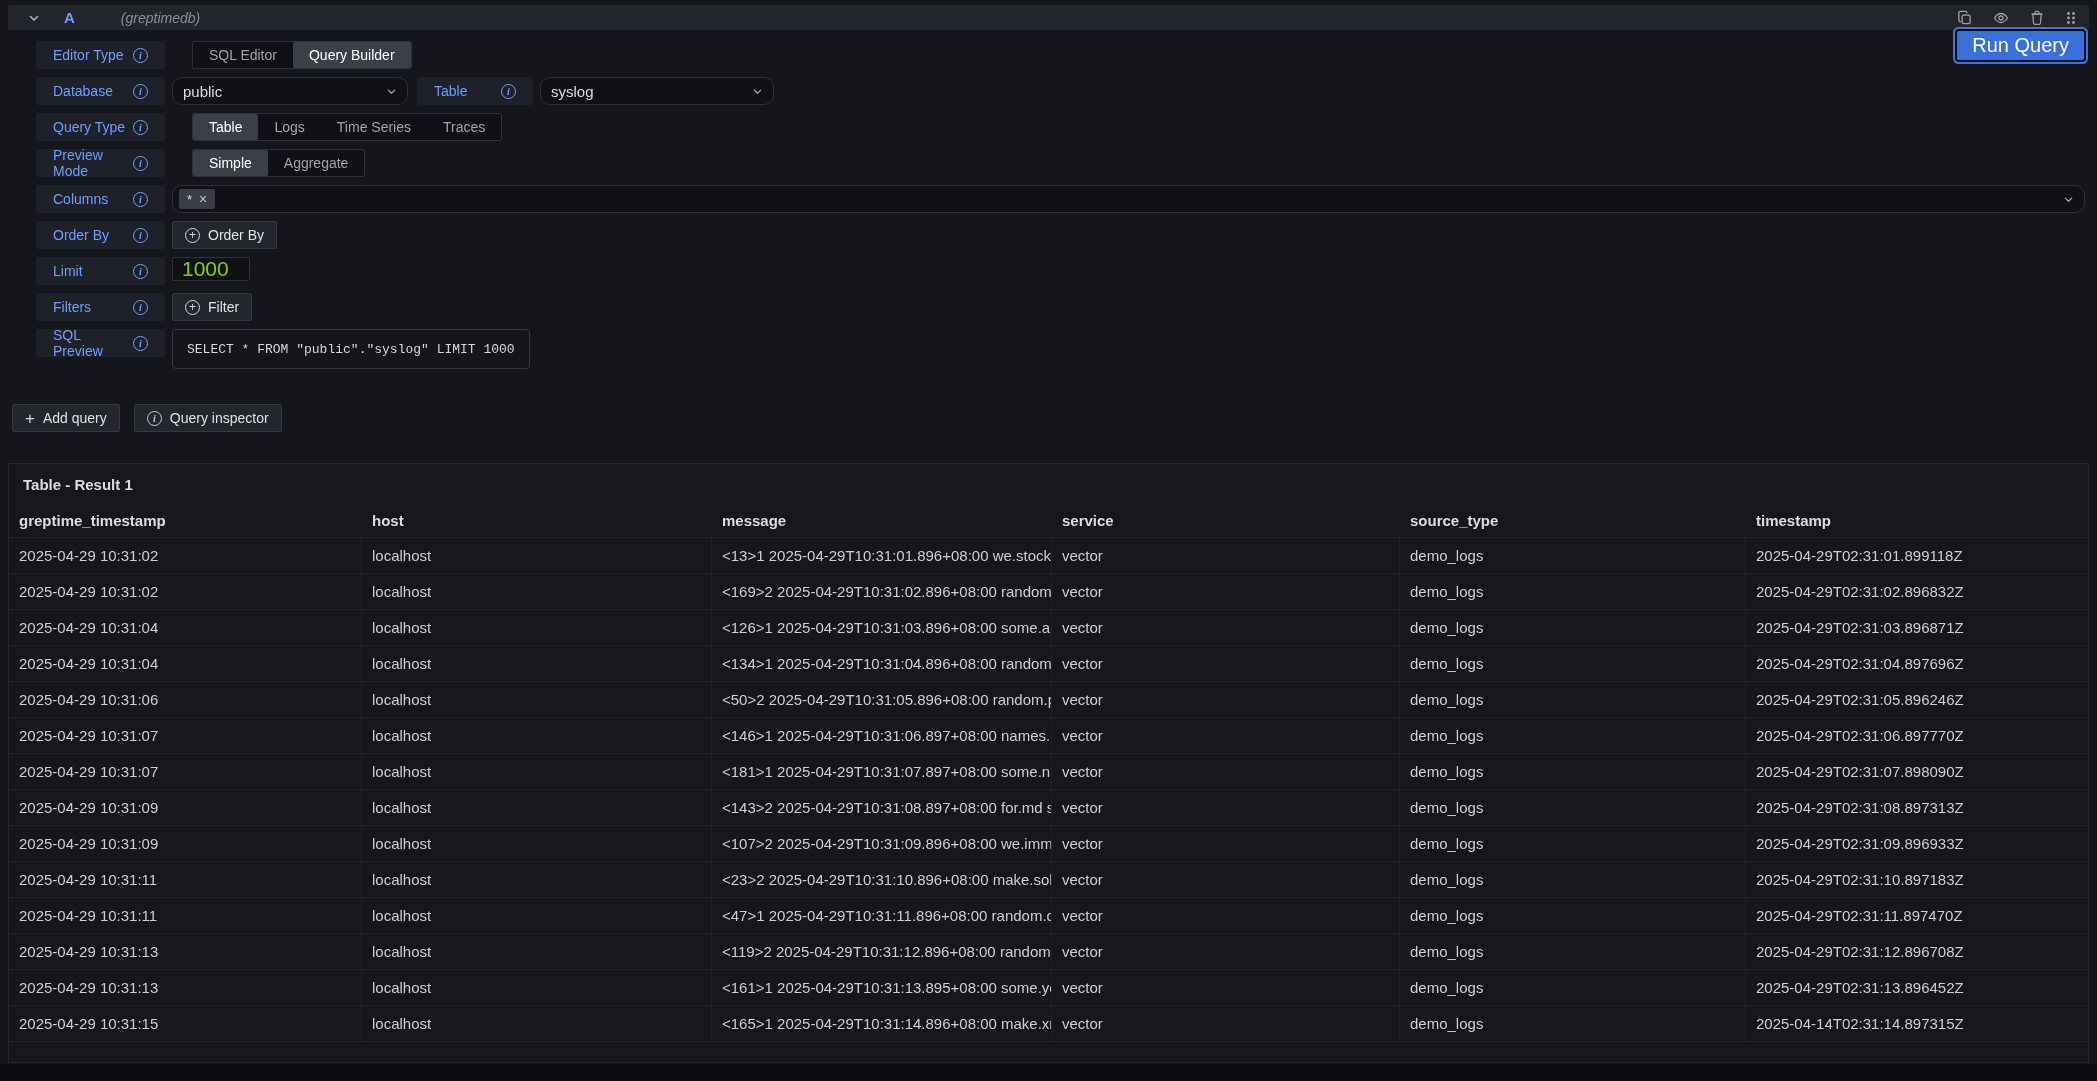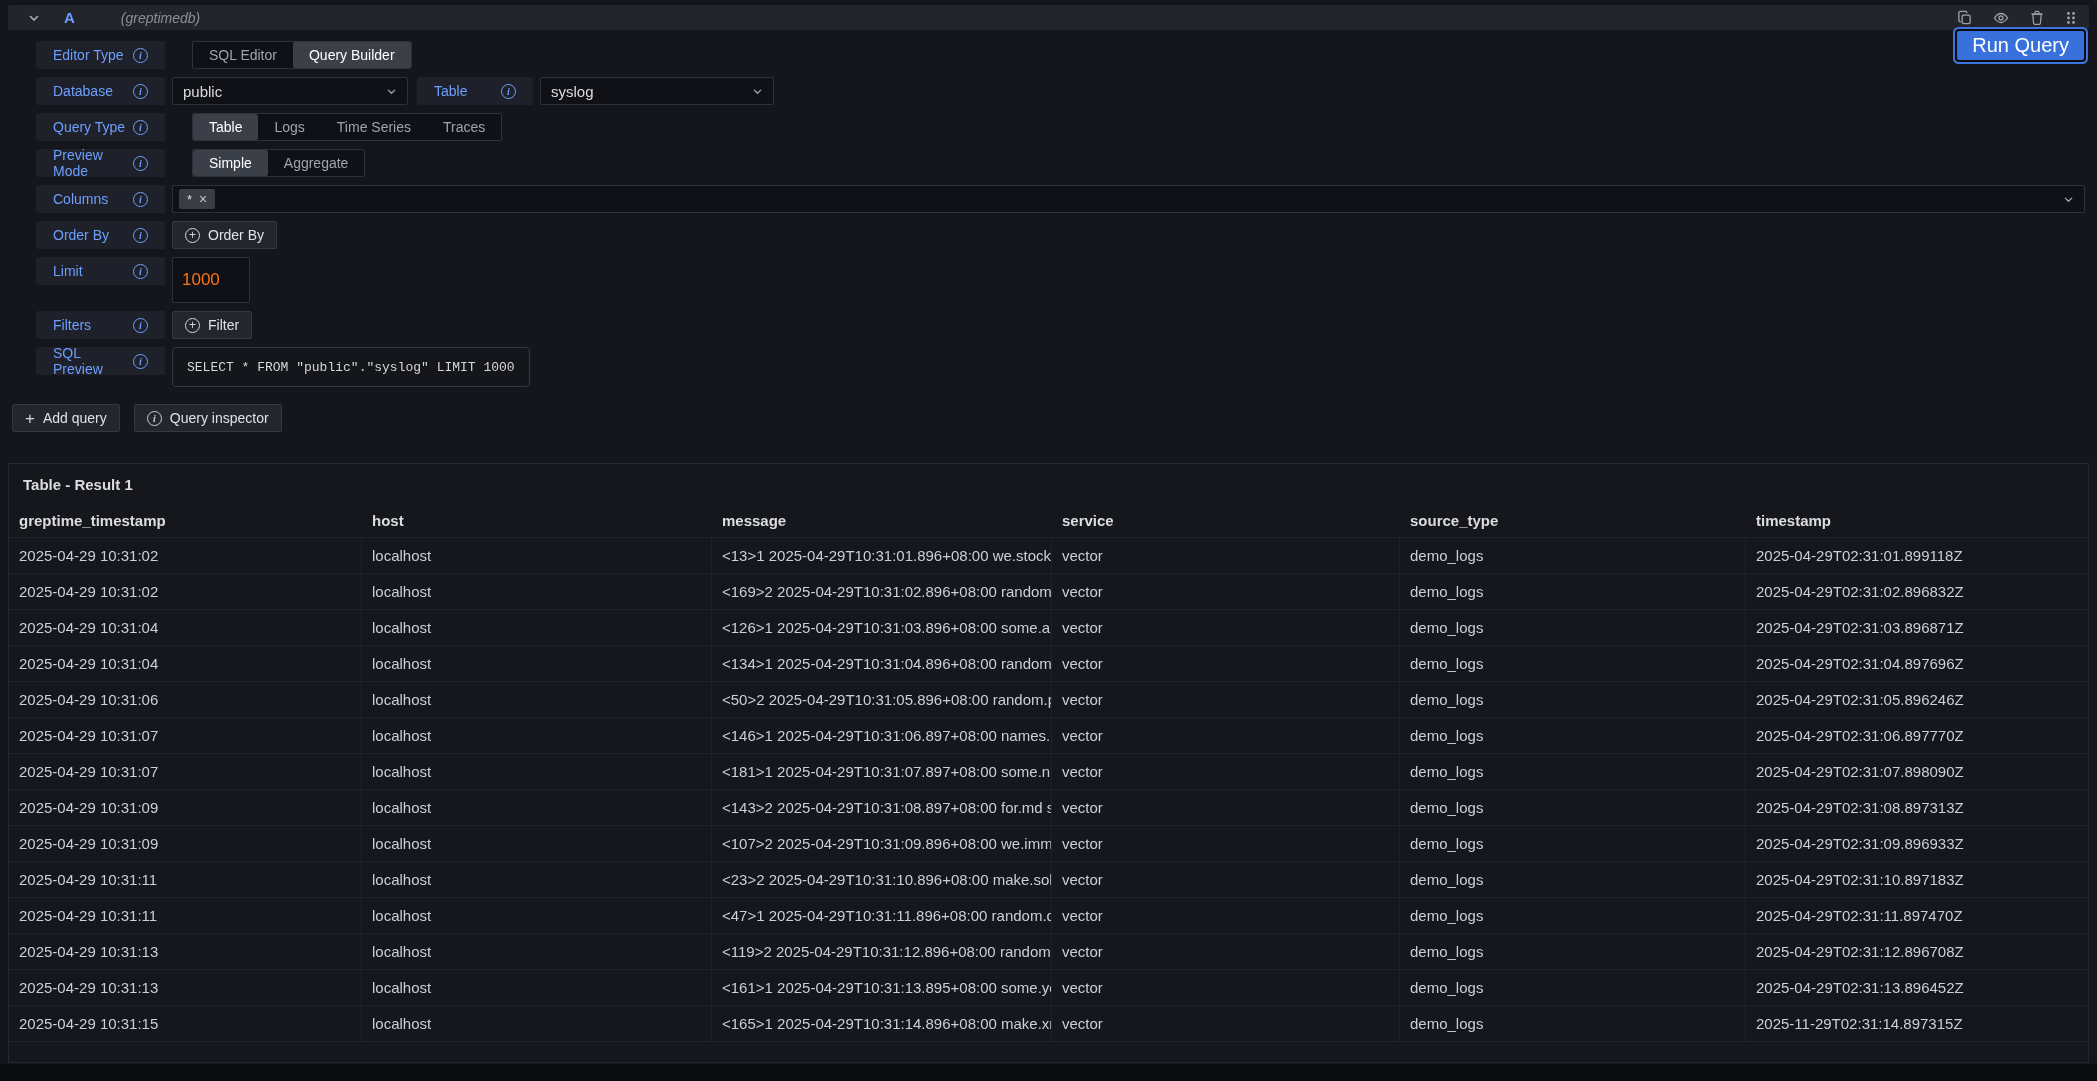--- a/index.html
+++ b/index.html
@@ -54,21 +54,21 @@
     display:flex; height:28px; background:#101116;
     border:1px solid #2e3139; border-radius:2px; overflow:hidden;margin-left:20px;
   }
   .ropt {
     padding:0 16px; display:flex; align-items:center;
     color:#a2a4ac; font-size:14px; cursor:pointer; white-space:nowrap;
   }
   .ropt.selected { background:#3b3f48; color:#ffffff; font-weight:400; border-radius:2px; }
 
   .select {
-    height:28px; background:#101116; border:1px solid #2e3139; border-radius:2px;
+    height:28px; background:#101116; border:1px solid #2e3139; border-radius:10px;
     display:flex; align-items:center; justify-content:space-between;
     padding:0 10px; color:#dbdce1; font-size:15px; cursor:pointer;
   }
   .sel-db { width:236px; }
   .sel-table { width:234px; }
   .tlabel { margin-left:9px; width:116px; }
   .chev { color:#9da1a8; }
 
   .columns-select { width:1913px; padding:0 10px 0 6px; justify-content:flex-start; }
   .chip {
@@ -84,22 +84,22 @@
     display:flex; align-items:center; gap:8px; padding:0 12px;
     color:#e0e1e5; font-size:14px; font-weight:500; cursor:pointer; font-family:inherit;
   }
   .circle-plus {
     width:15px; height:15px; border:1px solid #d4d5da; border-radius:50%;
     display:flex; align-items:center; justify-content:center;
     font-size:12px; color:#d4d5da; font-weight:400; line-height:1; flex:none;
   }
 
   .limit-input {
-    width:78px; height:46px; background:#101116; border:1px solid #2e3139;
-    border-radius:2px; color:#f97316; font-size:17px; padding:0 9px;
+    width:78px; height:24px; background:#101116; border:1px solid #2e3139;
+    border-radius:2px; color:#84cc16; font-size:21px; padding:0 9px;
     font-family:inherit; outline:none;
   }
 
   .sqlbox {
     min-height:40px; border:1px solid #35383f; border-radius:4px;
     display:flex; align-items:center; padding:0 14px; width:fit-content;
     font-family:"Liberation Mono", "DejaVu Sans Mono", monospace;
     font-size:13px; color:#d6d7db; letter-spacing:0;
   }
 
@@ -428,19 +428,19 @@
         <div class="tcell">vector</div>
         <div class="tcell">demo_logs</div>
         <div class="tcell">2025-04-29T02:31:13.896452Z</div>
       </div>
       <div class="trow">
         <div class="tcell">2025-04-29 10:31:15</div>
         <div class="tcell">localhost</div>
         <div class="tcell">&lt;165&gt;1 2025-04-29T10:31:14.896+08:00 make.xn-</div>
         <div class="tcell">vector</div>
         <div class="tcell">demo_logs</div>
-        <div class="tcell">2025-11-29T02:31:14.897315Z</div>
+        <div class="tcell">2025-04-14T02:31:14.897315Z</div>
       </div>
     </div>
   <div class="tbody-end"></div>
 </div>
 
 <div class="bottom-strip"></div>
 
 </body></html>

